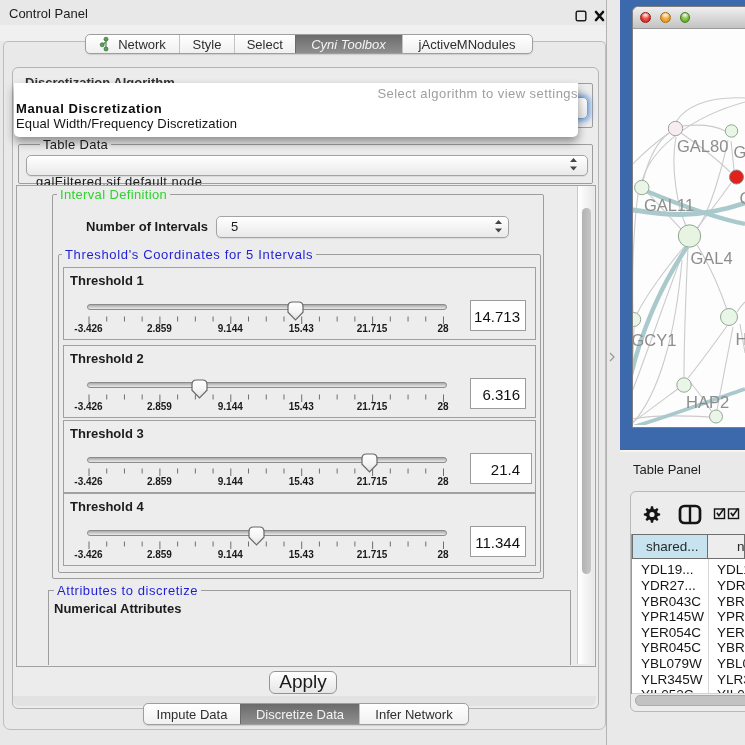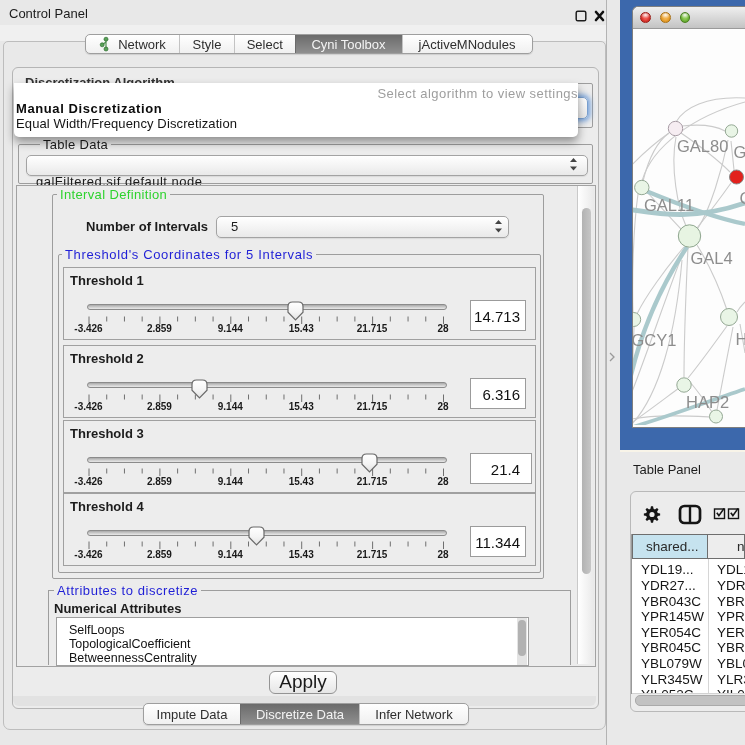--- a/index.html
+++ b/index.html
@@ -26,21 +26,21 @@
 <div class="abs" style="left:13px;top:696px;width:583px;height:10px;background:#e2e2e2;border-radius:0 0 6px 6px;"></div>
 <div class="seg" style="left:85px;top:34px;height:18px;font-size:13px;justify-content:center;">
 <div style="width:93px;"><svg width="15" height="16" viewBox="0 0 15 16" style="margin-right:4px;">
           <path d="M7 3.5 L7 12.5 M7 6 L3.5 8.5" stroke="#4f8f4f" stroke-width="1.2" fill="none"></path>
           <circle cx="7" cy="3.2" r="2" fill="#58a058" stroke="#2e6e2e" stroke-width="0.7"></circle>
           <circle cx="3.2" cy="8.8" r="2" fill="#58a058" stroke="#2e6e2e" stroke-width="0.7"></circle>
           <circle cx="7" cy="13" r="2" fill="#58a058" stroke="#2e6e2e" stroke-width="0.7"></circle>
         </svg>Network</div>
 <div style="width:54px;">Style</div>
 <div style="width:59.5px;">Select</div>
-<div class="sel" style="width:106px;">Cyni Toolbox</div>
+<div class="sel" style="width:106px;font-style:italic;">Cyni Toolbox</div>
 <div style="width:129px;">jActiveMNodules</div>
 </div>
 <div class="grp" style="left:18px;top:83px;width:573px;height:43px;"></div>
 <div class="txt" style="left:25px;top:75px;font-size:13px;font-weight:bold;color:#333;">Discretization Algorithm</div>
 <div class="combo" style="left:24px;top:97px;width:562px;height:20px;box-shadow:0 0 5px 2.5px rgba(86,141,214,0.75);border-color:#7aa0cf;"></div>
 <div class="abs" style="left:14px;top:83px;width:564px;height:54px;background:#ffffff;border-radius:0 0 5px 5px;box-shadow:0 5px 10px rgba(0,0,0,0.4);z-index:30;"></div>
 <div class="txt" style="left:14px;top:86px;width:564px;text-align:right;font-size:13px;letter-spacing:0.45px;color:#9e9e9e;z-index:31;">Select algorithm to view settings</div>
 <div class="txt" style="left:16px;top:101px;font-size:13px;letter-spacing:0.6px;font-weight:bold;color:#0c0c0c;z-index:31;">Manual Discretization</div>
 <div class="txt" style="left:16px;top:116px;font-size:13px;letter-spacing:0.12px;color:#141414;z-index:31;">Equal Width/Frequency Discretization</div>
 <div class="grp" style="left:18px;top:144px;width:573px;height:38px;"></div>
@@ -231,27 +231,20 @@
           <stop offset="0.55" stop-color="#f4f4f4"></stop>
           <stop offset="1" stop-color="#e2e2e2"></stop>
         </linearGradient>
       </defs>
       <path d="M1 5.5 Q1 1 5.5 1 L11.5 1 Q16 1 16 5.5 L16 11.2 L8.5 18.8 L1 11.2 Z" fill="url(#thg3)" stroke="#696969" stroke-width="1.2"></path>
     </svg>
 <div class="vbox" style="left:470px;top:525.5px;width:49px;height:29px;line-height:31px;font-size:15px;padding-right:5px;">11.344</div>
 <div class="abs" style="left:48px;top:590px;width:521px;height:74px;border:1px solid #9d9d9d;border-bottom:none;"></div>
 <div class="glabel" style="left:54px;top:583px;font-size:13px;letter-spacing:0.55px;color:#1f1fd6;">Attributes to discretize</div>
 <div class="txt" style="left:54px;top:601px;font-size:13px;font-weight:bold;">Numerical Attributes</div>
-<div class="abs" style="left:56px;top:617px;width:471px;height:47px;background:#ffffff;border:1px solid #9f9f9f;overflow:hidden;">
-      <div style="position:absolute;left:12px;top:5px;font-size:12.5px;color:#111;">SelfLoops</div>
-      <div style="position:absolute;left:12px;top:19px;font-size:12.5px;color:#111;">TopologicalCoefficient</div>
-      <div style="position:absolute;left:12px;top:33px;font-size:12.5px;color:#111;">BetweennessCentrality</div>
-      <div style="position:absolute;right:1px;top:0;width:10px;height:47px;background:#e4e4e4;"></div>
-      <div style="position:absolute;right:2px;top:2px;width:8px;height:36px;background:#b2b2b2;border-radius:4px;"></div>
-    </div>
 <div class="abs" style="left:269px;top:671px;width:66px;height:21px;border:1px solid #949494;border-radius:6px;background:linear-gradient(#ffffff,#f2f2f2 50%,#e6e6e6);text-align:center;line-height:20px;font-size:19px;color:#1a1a1a;">Apply</div>
 <div class="seg" style="left:143px;top:703px;height:20px;font-size:13px;">
 <div style="width:96px;">Impute Data</div>
 <div class="sel" style="width:118px;">Discretize Data</div>
 <div style="width:108px;">Infer Network</div>
 </div>
 <div class="abs" style="left:606px;top:0;width:1px;height:745px;background:#b3b3b3;"></div>
 <div class="abs" style="left:607px;top:0;width:13px;height:745px;background:#e9e9e9;"></div>
 <svg class="abs" style="left:608px;top:352px;" width="8" height="10" viewBox="0 0 8 10">
       <path d="M2 1 L6 5 L2 9" fill="none" stroke="#9a9a9a" stroke-width="1.3"></path>

